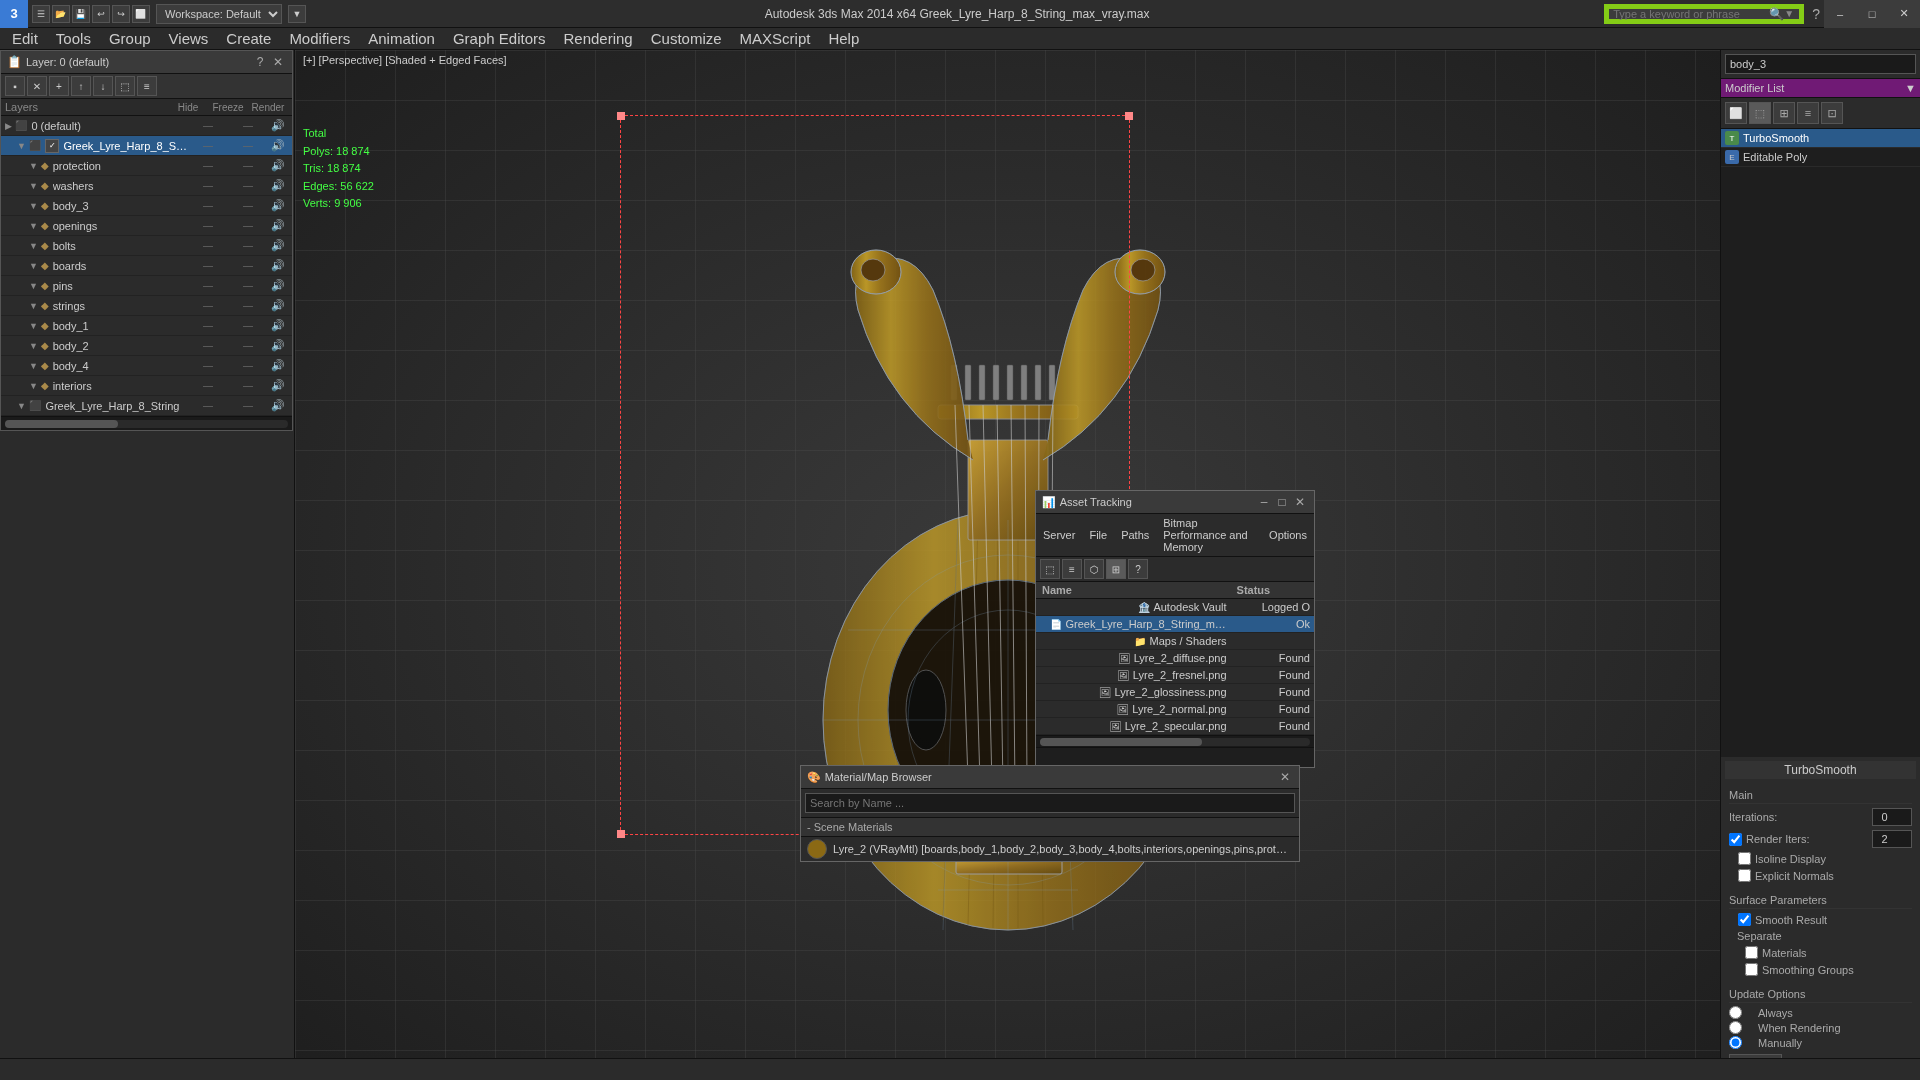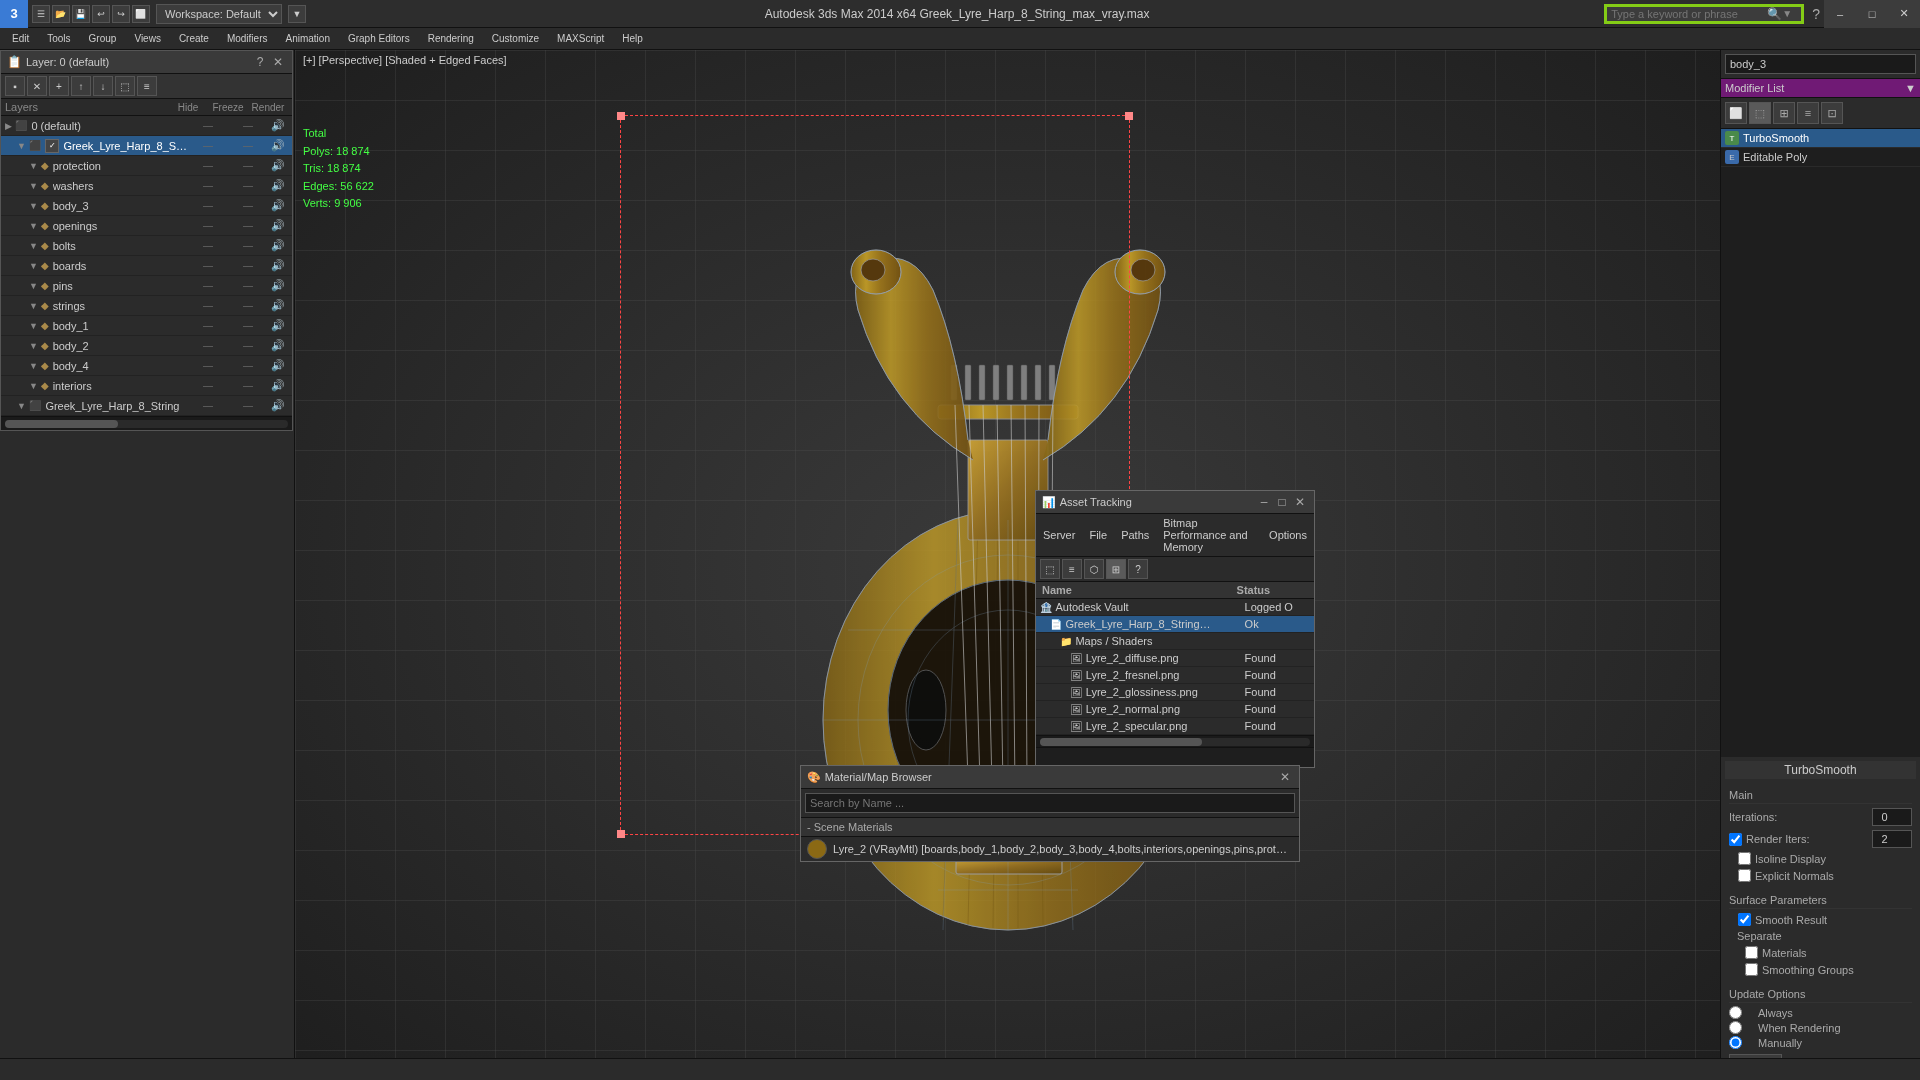--- a/index.html
+++ b/index.html
@@ -4,29 +4,29 @@
   <style>
     * { margin: 0; padding: 0; box-sizing: border-box; }
     body { width: 1920px; height: 1080px; overflow: hidden; background: #1a1a1a; font-family: 'Segoe UI', Arial, sans-serif; font-size: 11px; color: #ccc; }
 
     
     #titlebar { height: 28px; background: #2d2d2d; display: flex; align-items: center; border-bottom: 1px solid #111; }
     #titlebar .app-icon { width: 28px; height: 28px; background: #3a7bd5; display: flex; align-items: center; justify-content: center; font-weight: bold; font-size: 13px; color: white; flex-shrink: 0; }
     #titlebar .win-controls-left { display: flex; align-items: center; gap: 2px; padding: 0 4px; }
     #titlebar .win-controls-left button { background: #3c3c3c; border: 1px solid #555; color: #ccc; width: 18px; height: 18px; font-size: 9px; cursor: pointer; display: flex; align-items: center; justify-content: center; }
     #titlebar .title { flex: 1; text-align: center; font-size: 12px; color: #ccc; }
-    #titlebar .search-box { display: flex; align-items: center; background: #3c3c3c; border: 3px solid #84cc16; height: 20px; width: 200px; margin-right: 4px; }
+    #titlebar .search-box { display: flex; align-items: center; background: #3c3c3c; border: 5px solid #84cc16; height: 20px; width: 200px; margin-right: 4px; }
     #titlebar .search-box input { background: transparent; border: none; color: #ccc; font-size: 11px; padding: 0 4px; width: 160px; outline: none; }
     #titlebar .win-btns { display: flex; }
     #titlebar .win-btns button { background: #3c3c3c; border: none; color: #ccc; width: 32px; height: 28px; font-size: 11px; cursor: pointer; }
     #titlebar .workspace-selector { background: #3c3c3c; border: 1px solid #555; color: #ccc; font-size: 11px; height: 20px; padding: 0 4px; margin: 0 4px; cursor: pointer; }
 
     
     #menubar { height: 22px; background: #2b2b2b; display: flex; align-items: center; border-bottom: 1px solid #111; padding: 0 4px; gap: 2px; }
-    #menubar .menu-item { padding: 2px 8px; cursor: pointer; color: #ccc; font-size: 10px; }
+    #menubar .menu-item { padding: 2px 8px; cursor: pointer; color: #ccc; font-size: 15px; }
 
     
     #main { display: flex; height: calc(1080px - 50px); }
 
     
     #viewport { flex: 1; background: #2a2a2a; position: relative; overflow: hidden; }
     #viewport-canvas { width: 100%; height: 100%; background: radial-gradient(ellipse at center, #3a3a3a 0%, #1e1e1e 100%); position: relative; }
 
     
     .grid-overlay { position: absolute; inset: 0; background-image: linear-gradient(rgba(80,80,80,0.3) 1px, transparent 1px), linear-gradient(90deg, rgba(80,80,80,0.3) 1px, transparent 1px); background-size: 50px 50px; }
@@ -103,21 +103,21 @@
 
     
     .asset-panel { position: absolute; background: #2b2b2b; border: 1px solid #666; z-index: 20; width: 280px; left: 1035px; top: 440px; }
     .asset-panel .panel-titlebar { background: #3a3a3a; }
     .asset-toolbar { display: flex; align-items: center; padding: 2px 4px; gap: 2px; border-bottom: 1px solid #111; }
     .asset-toolbar button { background: #3c3c3c; border: 1px solid #555; color: #ccc; width: 20px; height: 20px; font-size: 10px; cursor: pointer; }
     .asset-menu-bar { display: flex; align-items: center; padding: 2px 4px; background: #2b2b2b; border-bottom: 1px solid #111; gap: 8px; }
     .asset-menu-bar .amenu { font-size: 11px; color: #ccc; cursor: pointer; padding: 1px 3px; }
     .asset-table { width: 100%; }
     .asset-table th { background: #333; color: #aaa; font-size: 11px; padding: 2px 6px; text-align: left; border-bottom: 1px solid #111; }
-    .asset-table td { font-size: 11px; padding: 2px 14px; border-bottom: 1px solid #222; color: #ccc; overflow: hidden; text-overflow: ellipsis; white-space: nowrap; max-width: 180px; }
+    .asset-table td { font-size: 11px; padding: 2px 4px; border-bottom: 1px solid #222; color: #ccc; overflow: hidden; text-overflow: ellipsis; white-space: nowrap; max-width: 180px; text-align: right; }
     .asset-table tr.selected td { background: #2a5a8a; }
     .status-ok { color: #44cc44; }
     .status-logged { color: #44cc44; }
     .asset-scrollbar { height: 12px; background: #1a1a1a; border-top: 1px solid #111; display: flex; align-items: center; }
     .asset-scrollbar .scrollbar-track { flex: 1; height: 8px; background: #2a2a2a; margin: 0 4px; border-radius: 4px; }
     .asset-scrollbar .scrollbar-thumb { width: 60%; height: 100%; background: #555; border-radius: 4px; }
     .asset-bottom { height: 20px; background: #1e1e1e; border-top: 1px solid #111; }
 
     
     .material-panel { position: absolute; background: #2b2b2b; border: 1px solid #666; z-index: 20; width: 500px; left: 800px; top: 715px; }

